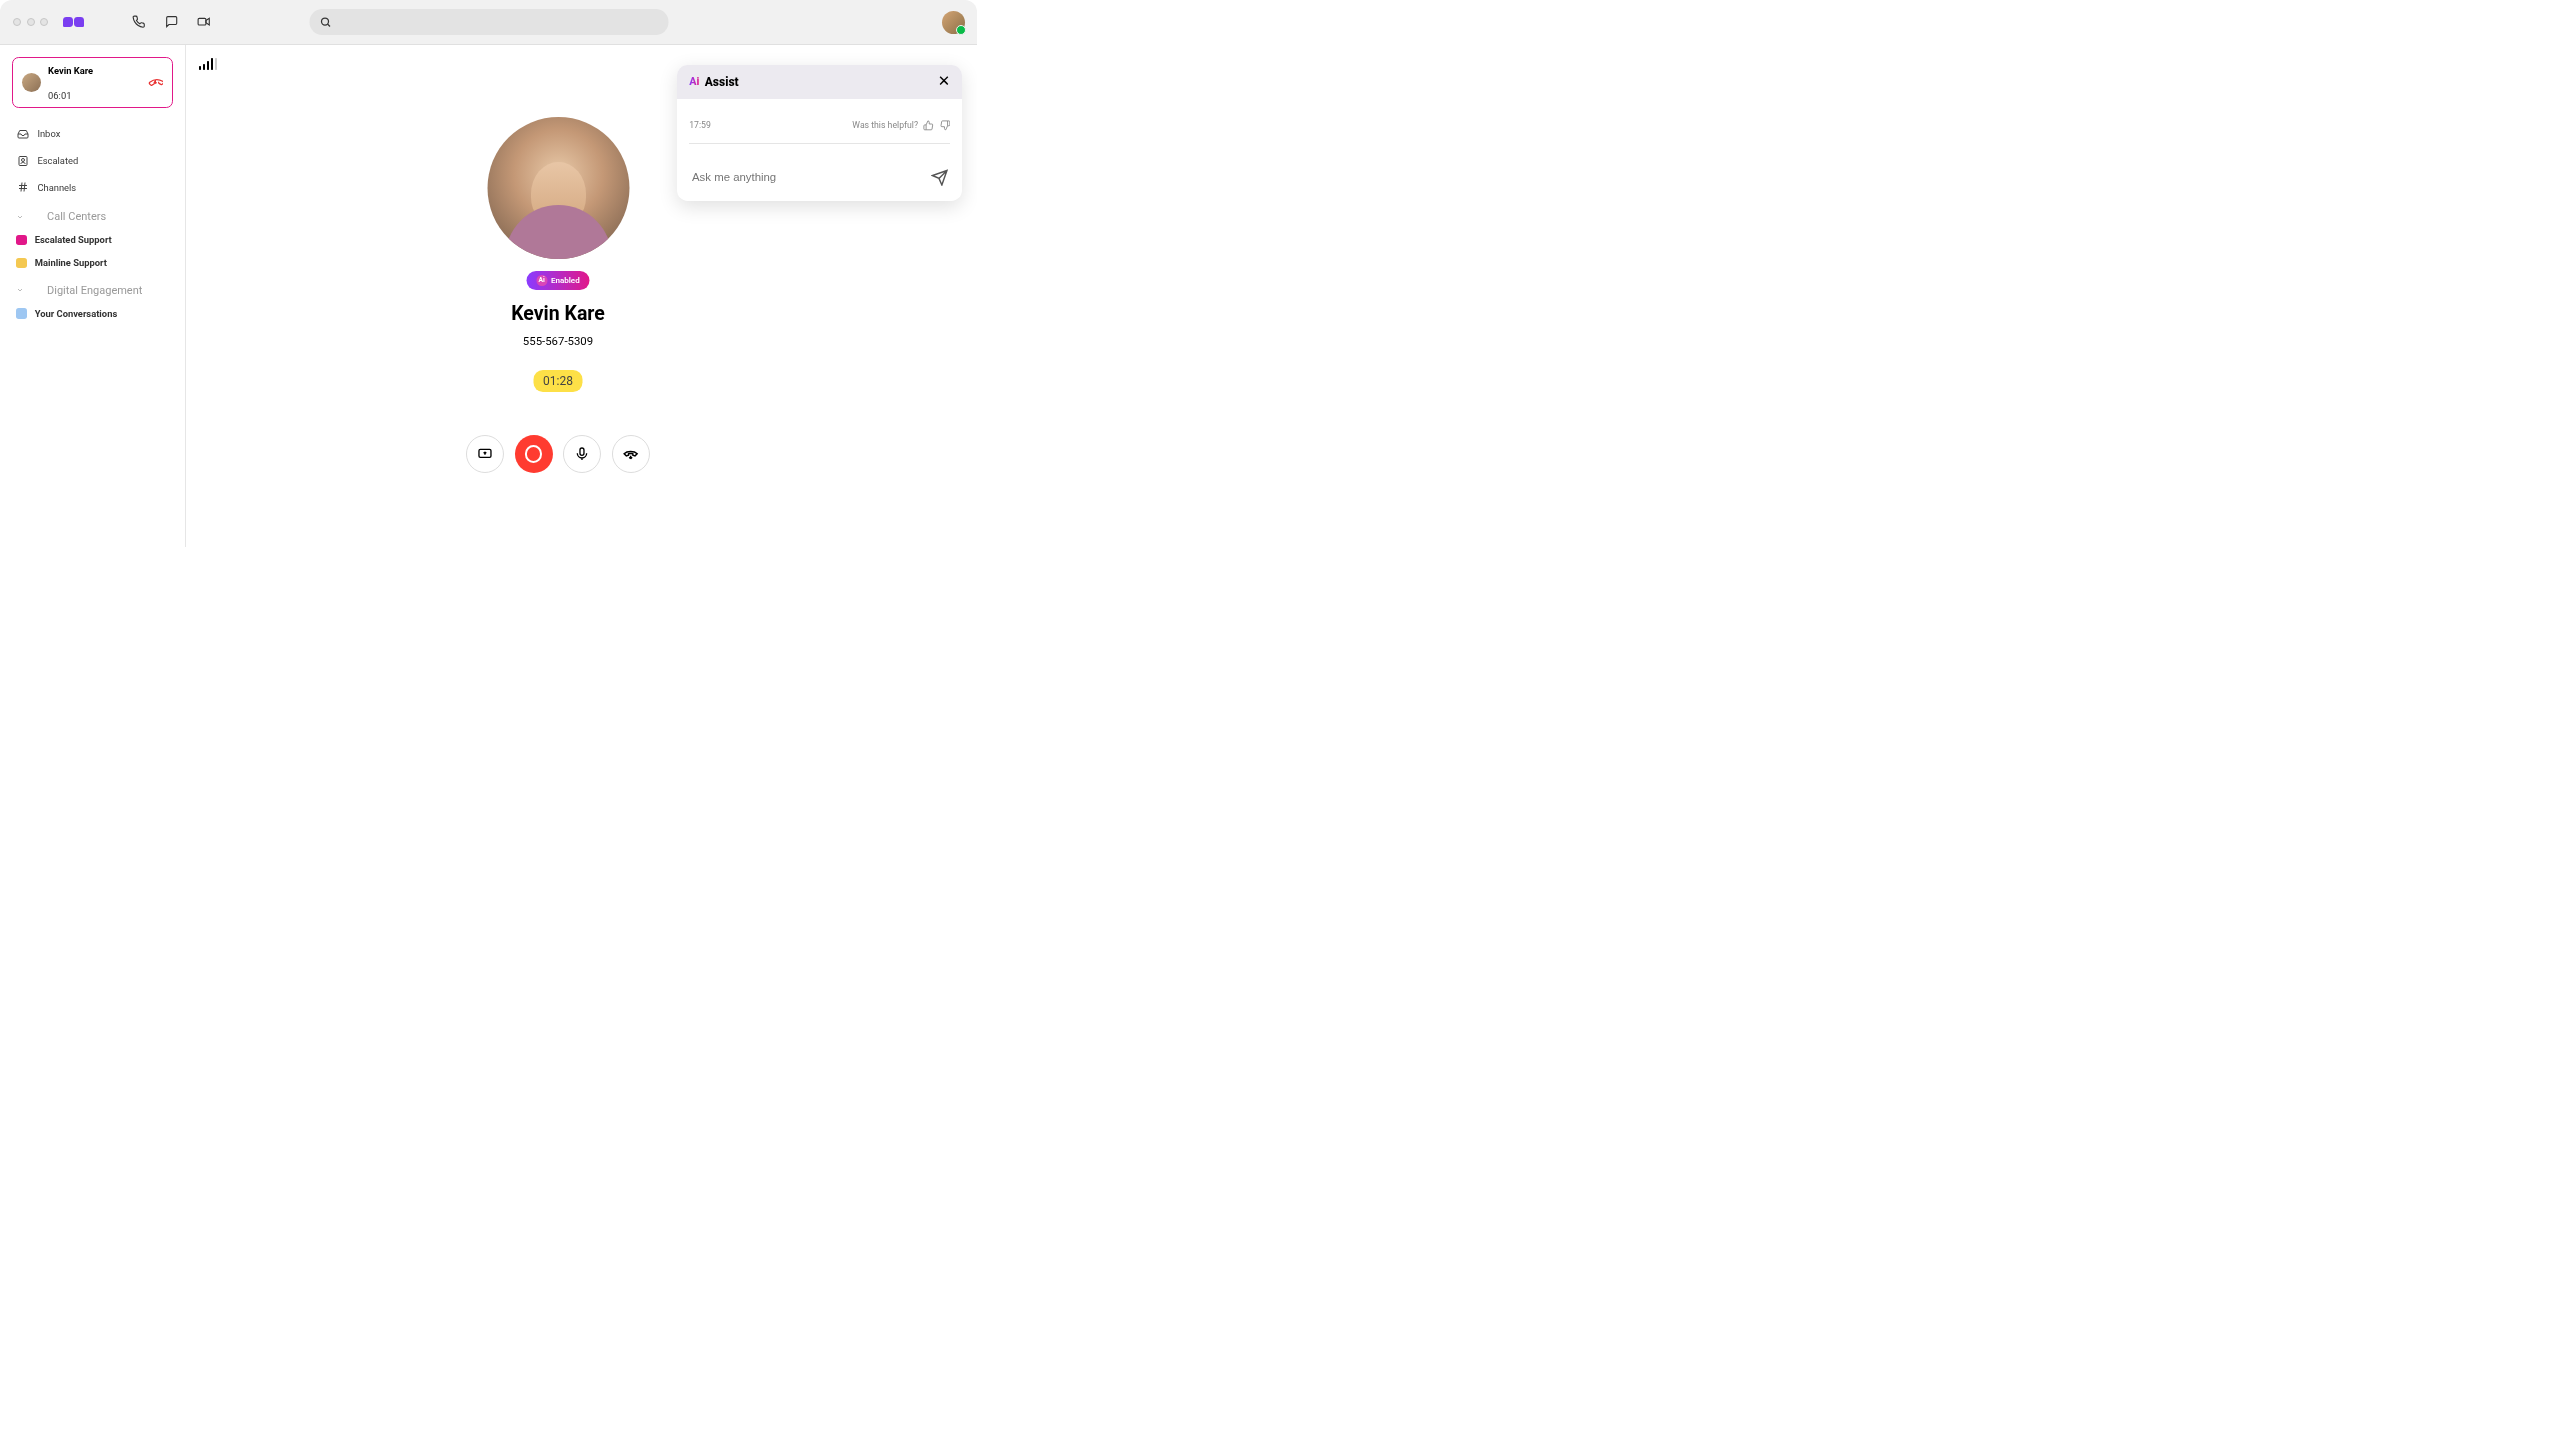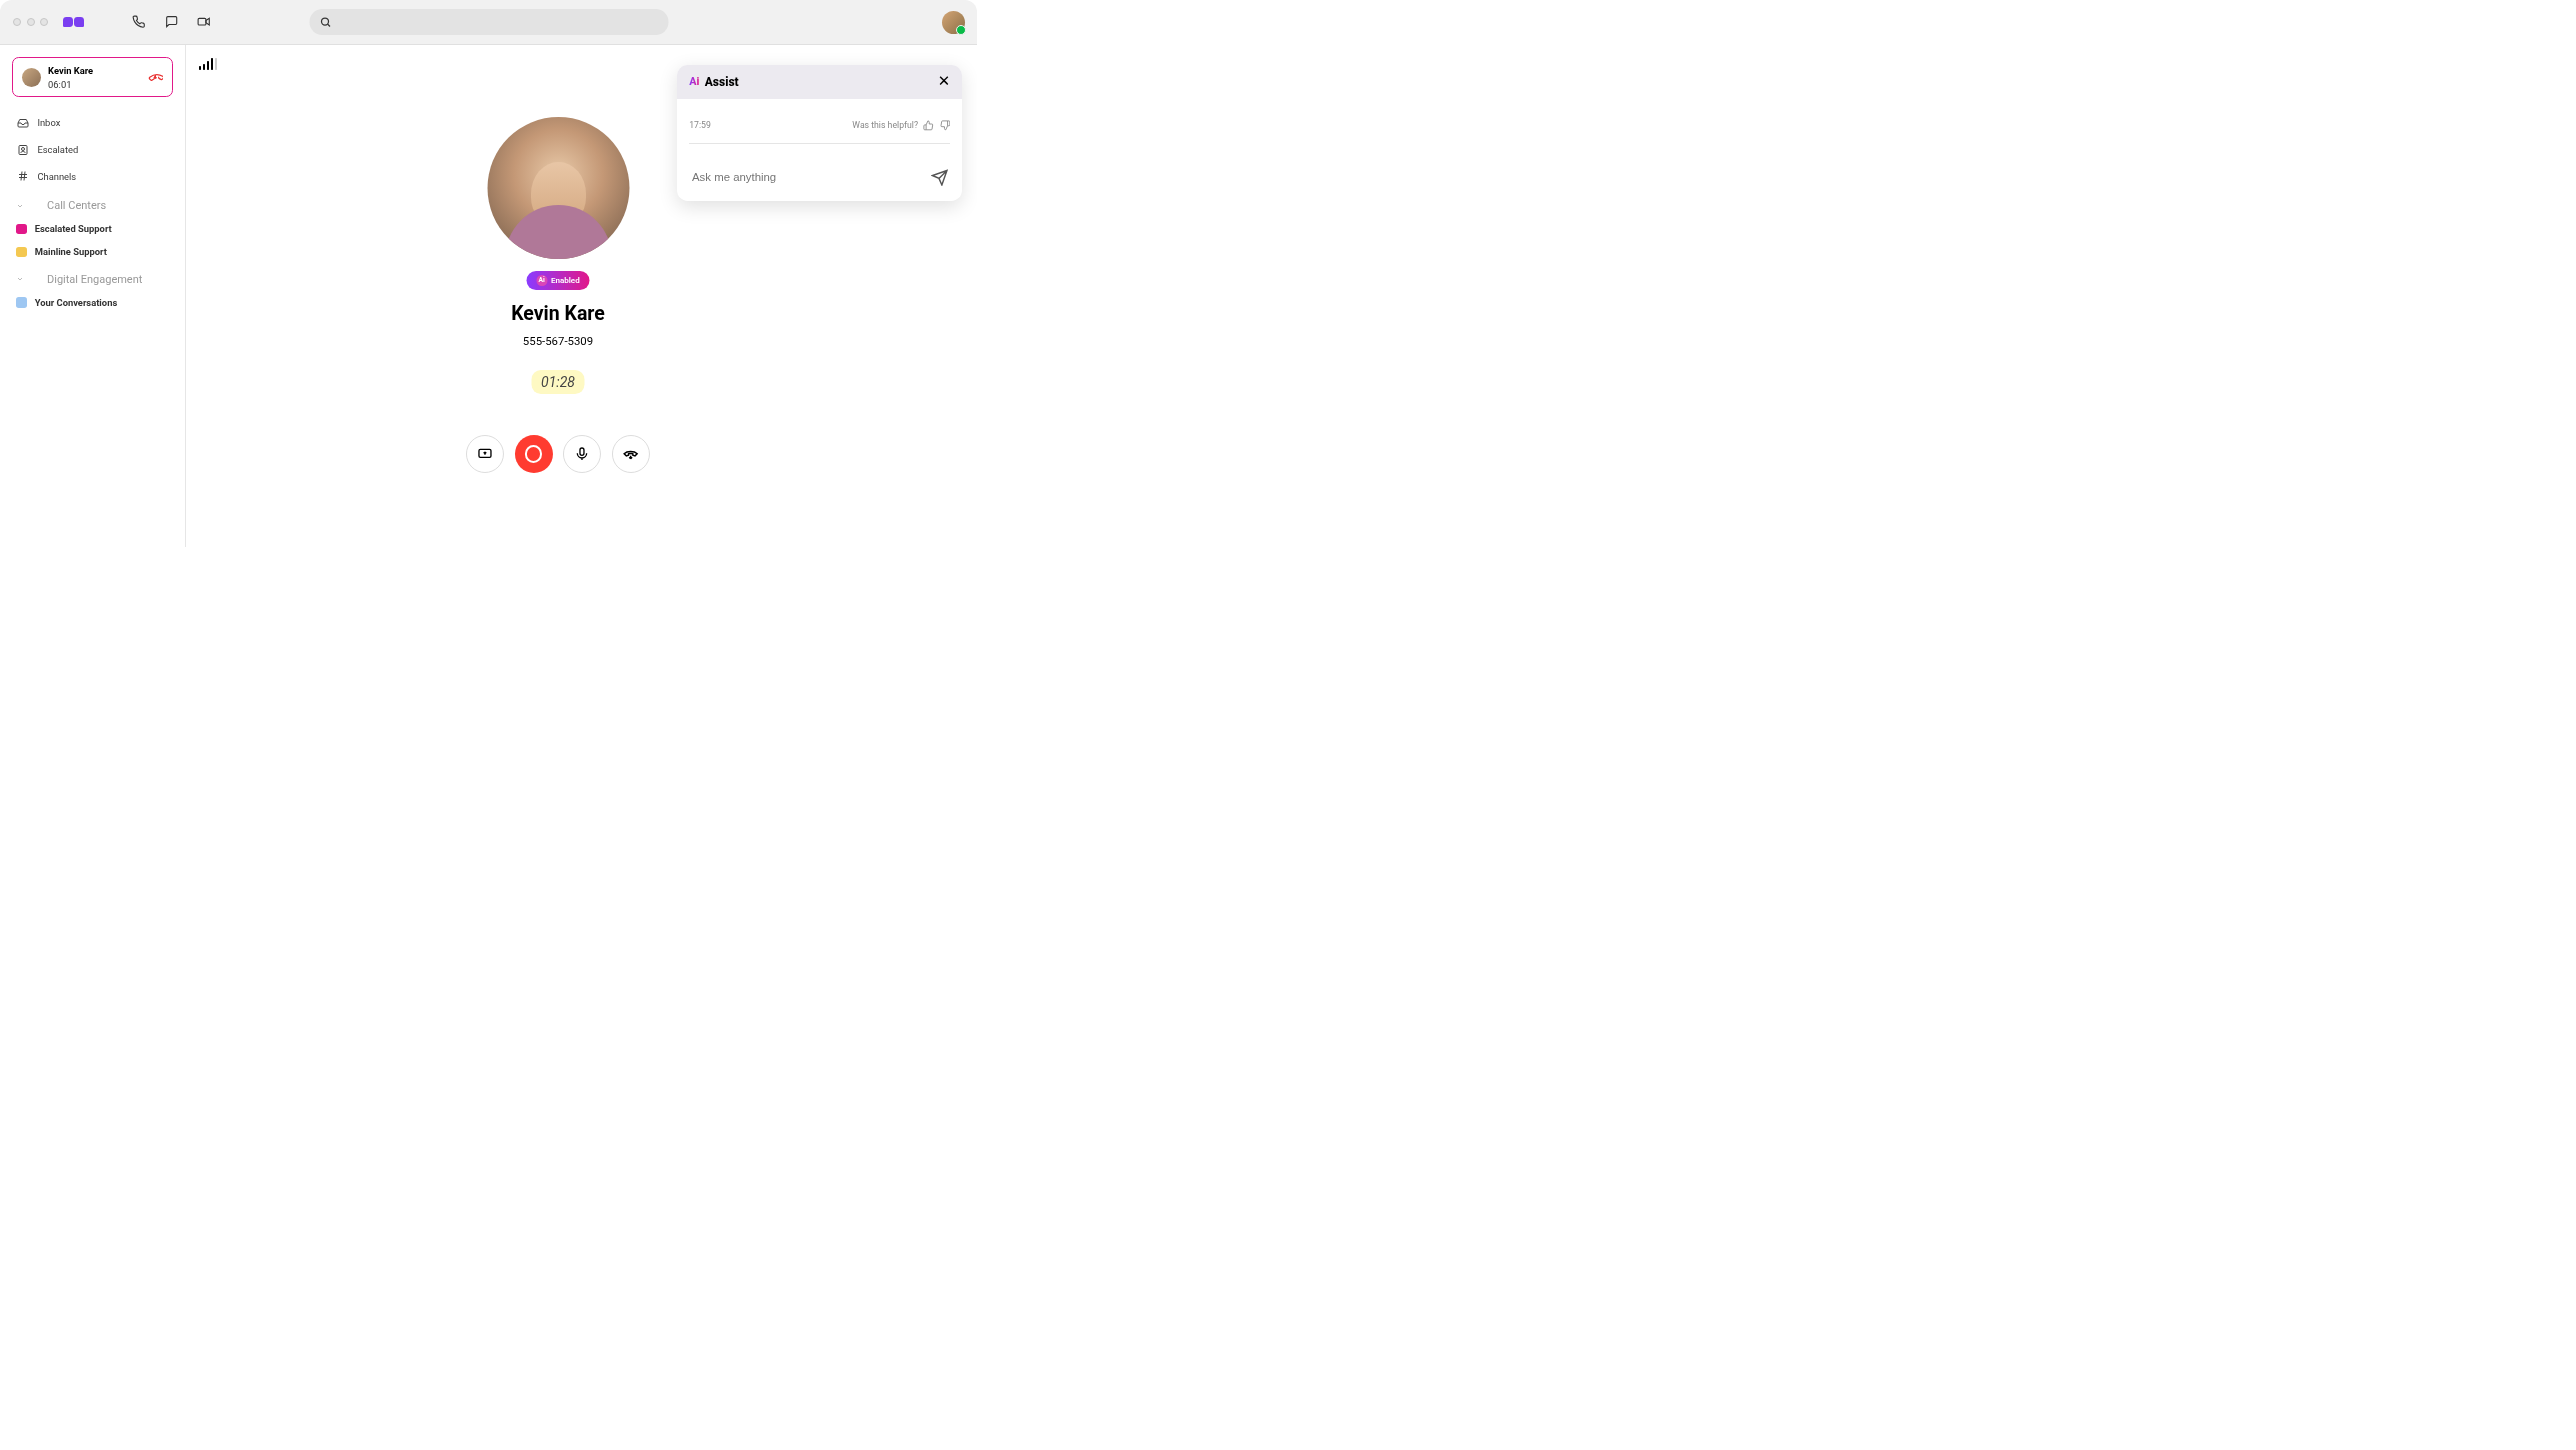--- a/index.html
+++ b/index.html
@@ -81,21 +81,21 @@
   padding: 6.7px 9.4px;
   display: flex; align-items: center;
   margin-bottom: 12px;
 }
 .small-avatar {
   width: 19px; height: 19px; border-radius: 50%;
   background: linear-gradient(135deg,#c9a882,#8b6f55); margin-right: 6.7px;
 }
 .call-info { flex: 1; }
 .call-name { font-weight: 700; font-size: 9.4px; color: #000; }
-.call-time { font-size: 9.4px; color: #333; margin-top: 3px; }
+.call-time { font-size: 9.4px; color: #333; margin-top: 14px; }
 .hangup-icon { color: #e83232; }
 .nav-item {
   display: flex; align-items: center; gap: 8px;
   padding: 6.7px 4px; font-size: 9.4px; color: #3a3a3a;
   cursor: pointer;
 }
 .nav-icon { width: 13.4px; height: 13.4px; display:flex; align-items:center; justify-content:center; color:#444; }
 .section-header {
   display: flex; align-items: center; gap: 23px;
   padding: 9.4px 4px 5.4px; font-size: 11px; color: #999;
@@ -146,21 +146,21 @@
   display:flex; align-items:center; gap:4px;
 }
 .enabled-badge .ai-dot {
   width:10.7px;height:10.7px;border-radius:50%;background:#d946b8;
   display:flex;align-items:center;justify-content:center;font-size:6.7px;font-weight:700;
 }
 .contact-name { margin-top: 12px; font-size: 19.5px; font-weight: 700; }
 .contact-phone { margin-top: 9.4px; font-size: 11.4px; color:#000; }
 .duration-pill {
   margin-top: 21.5px;
-  background:#fef9c3; color:#444; font-size:14px; padding: 4px 9.4px; border-radius: 9.4px; font-style: italic;
+  background:#fde047; color:#444; font-size:12px; padding: 4px 9.4px; border-radius: 9.4px;
 }
 .call-controls {
   position:absolute; bottom: 74px; left:calc(50% - 23.5px); transform:translateX(-50%);
   display:flex; gap:10.7px;
 }
 .ctrl-btn {
   width:38px; height:38px; border-radius:50%;
   border:0.7px solid #ddd; background:#fff;
   display:flex; align-items:center; justify-content:center;
   cursor:pointer;

